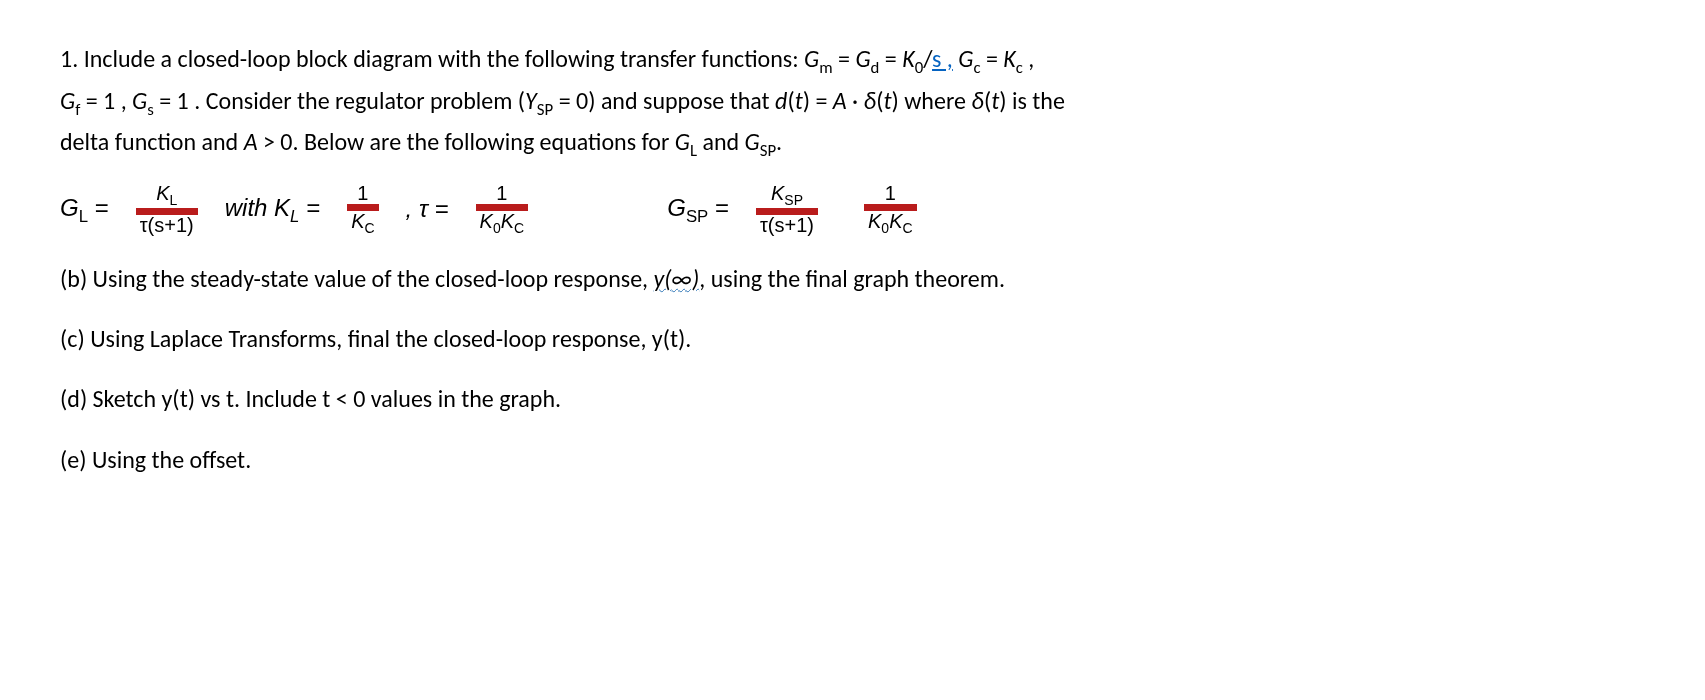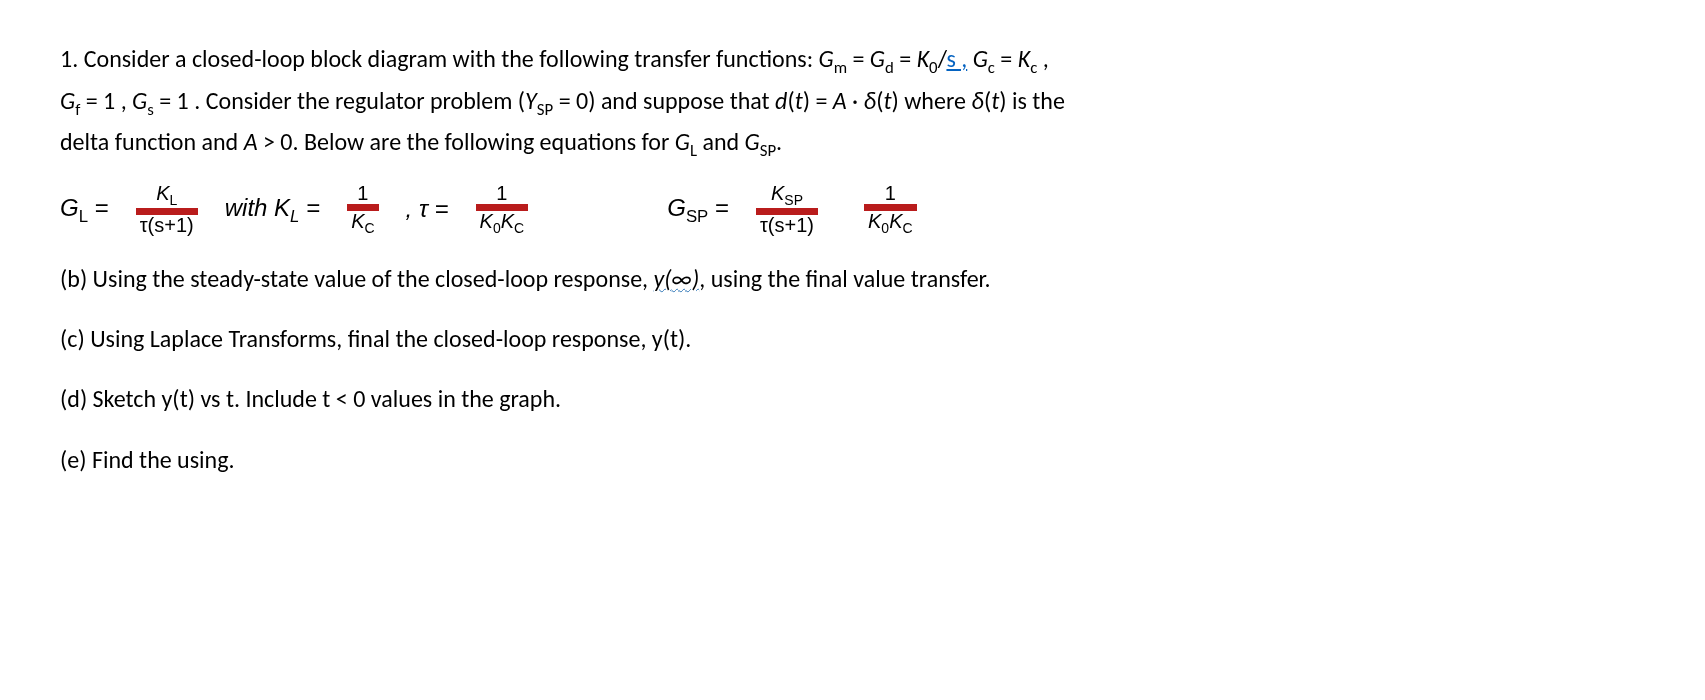--- a/index.html
+++ b/index.html
@@ -54,21 +54,21 @@
       text-decoration: underline wavy #2E75B6;
       text-decoration-thickness: 1px;
     }
     .partlist > div { margin-bottom: 22px; }
   </style>
 </head>
 <body>
 
 <div class="paragraph">
   <span>1.</span>
-  <span>Consider a closed-loop block diagram with the following transfer functions: </span>
+  <span>Include a closed-loop block diagram with the following transfer functions: </span>
   <span class="mathit">G</span><span class="sub">m</span>
   = <span class="mathit">G</span><span class="sub">d</span>
   = <span class="mathit">K</span><span class="sub">0</span>/<span class="bluelink">s ,</span>
   <span class="mathit">G</span><span class="sub">c</span>
   = <span class="mathit">K</span><span class="sub">c</span> ,
   <br>
   <span class="mathit">G</span><span class="sub">f</span> = 1 ,
   <span class="mathit">G</span><span class="sub">s</span> = 1 .
   Consider the regulator problem (<span class="mathit">Y</span><span class="sub">SP</span> = 0)
   and suppose that <span class="mathit">d</span>(<span class="mathit">t</span>) = <span class="mathit">A</span> · <span class="mathit">δ</span>(<span class="mathit">t</span>)
@@ -122,18 +122,18 @@
       <span class="num">1</span>
       <span class="den">
         <span class="mathit">K</span><span class="sub">0</span><span class="mathit">K</span><span class="sub">C</span>
       </span>
     </span>
   </div>
 </div>
 
 <div class="partlist">
   <div>
-    <span>(b) Using the steady-state value of the closed-loop response, </span><span class="mathit bluesquig"><span>y(</span><span>∞)</span></span><span>, using the final value transfer.</span>
+    <span>(b) Using the steady-state value of the closed-loop response, </span><span class="mathit bluesquig"><span>y(</span><span>∞)</span></span><span>, using the final graph theorem.</span>
   </div>
   <div>(c) Using Laplace Transforms, final the closed-loop response, y(t).</div>
   <div>(d) Sketch y(t) vs t. Include t &lt; 0 values in the graph.</div>
-  <div>(e)  Find the using.</div>
+  <div>(e)  Using the offset.</div>
 </div>
 
 </body></html>

